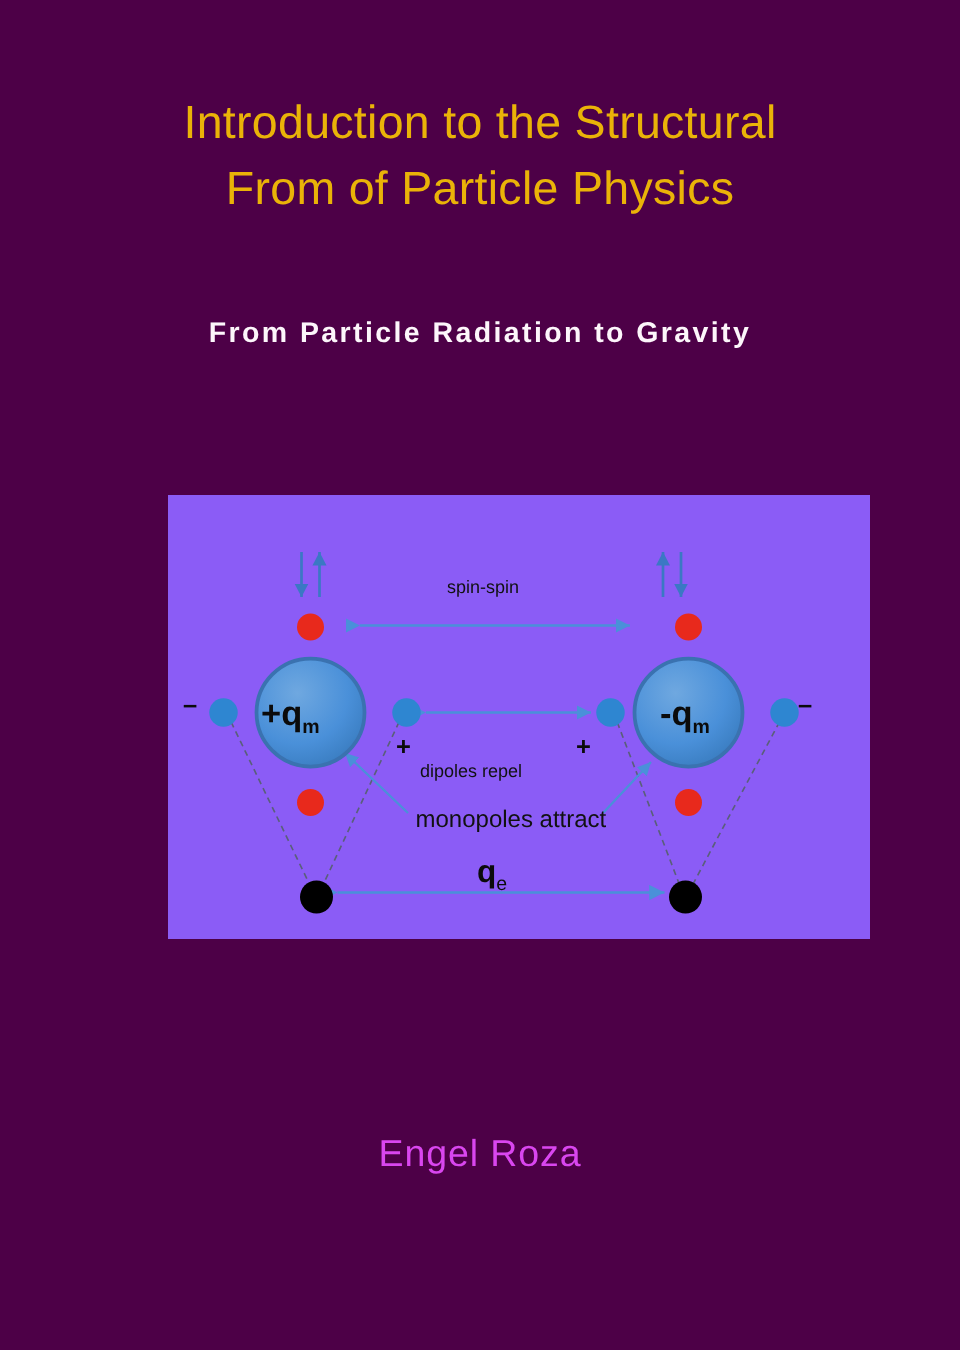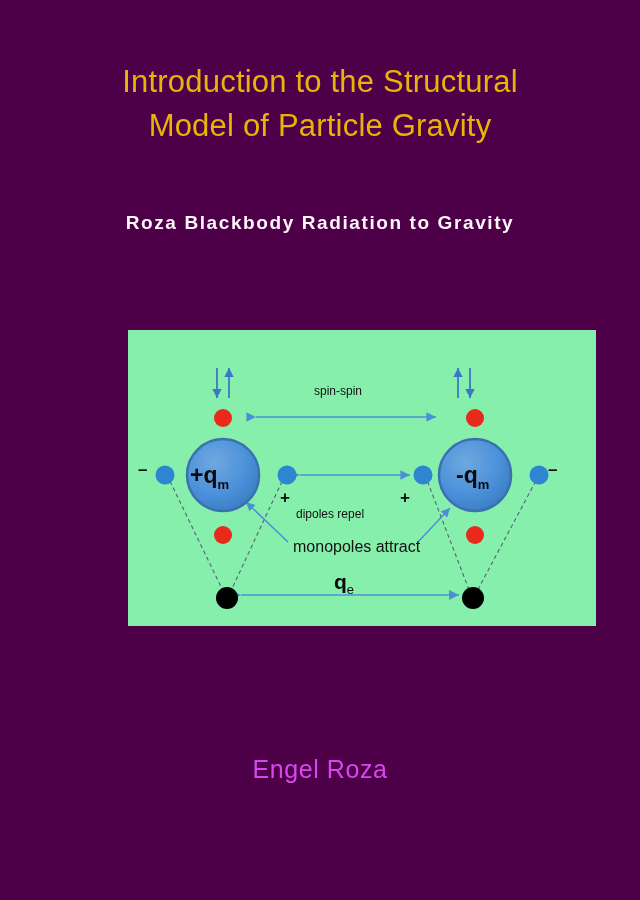--- a/index.html
+++ b/index.html
@@ -56,25 +56,25 @@
     text-align: center;
     color: #d946ef;
     font-size: 25px;
     font-weight: 400;
     letter-spacing: 0.6px;
     font-family: "Liberation Sans", sans-serif;
   }
   
   .figure-panel {
     position: absolute;
-    left: 128px;
+    left: 112px;
     top: 330px;
     width: 468px;
     height: 296px;
-    background: #86efac;
+    background: #8b5cf6;
   }
   .fig-svg {
     position: absolute;
     left: 0;
     top: 0;
     width: 468px;
     height: 296px;
     display: block;
   }
   .lbl {
@@ -135,24 +135,24 @@
   .sign-plus-left { left: 152px; top: 158px; }
   .sign-plus-right { left: 272px; top: 158px; }
 </style>
 </head>
 <body>
 
 <div class="cover">
 
   <div class="title-block">
     <div class="title-line">Introduction to the Structural</div>
-    <div class="title-line">Model of Particle Gravity</div>
+    <div class="title-line">From of Particle Physics</div>
   </div>
 
-  <div class="subtitle">Roza Blackbody Radiation to Gravity</div>
+  <div class="subtitle">From Particle Radiation to Gravity</div>
 
   <div class="figure-panel">
 
     <svg class="fig-svg" viewBox="0 0 468 296">
       <defs>
         <marker id="arr" markerWidth="7" markerHeight="7" refX="6" refY="3" orient="auto">
           <path d="M0,0 L6,3 L0,6 z" fill="#4a90d9"></path>
         </marker>
         <marker id="arrS" markerWidth="6" markerHeight="6" refX="5" refY="2.6" orient="auto">
           <path d="M0,0 L5,2.6 L0,5.2 z" fill="#3b78c4"></path>

